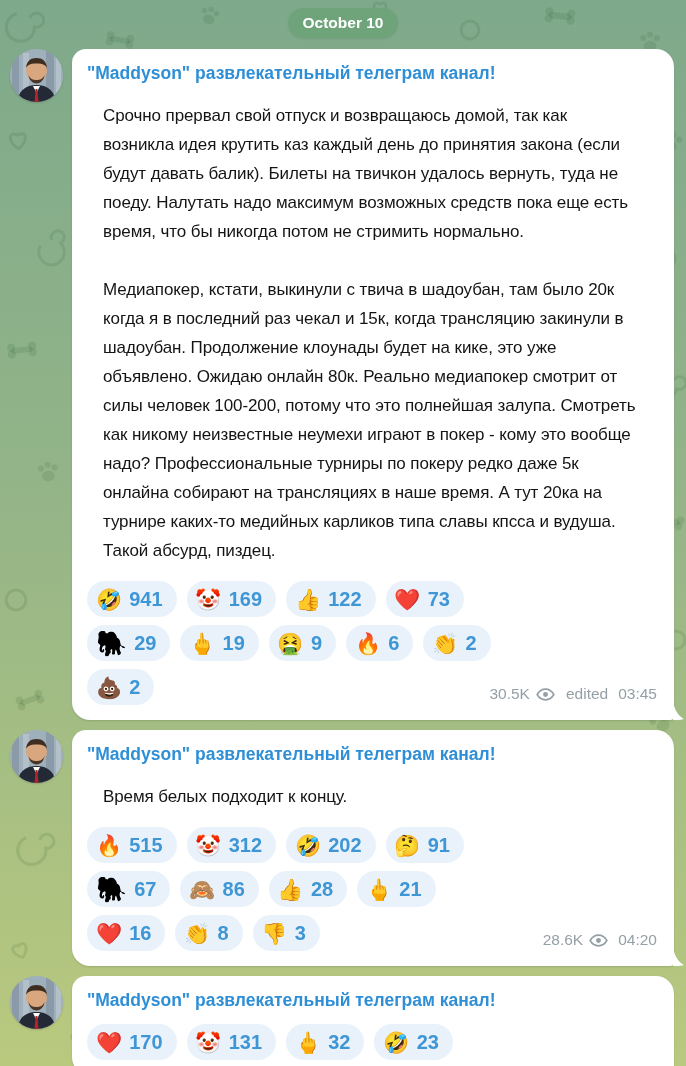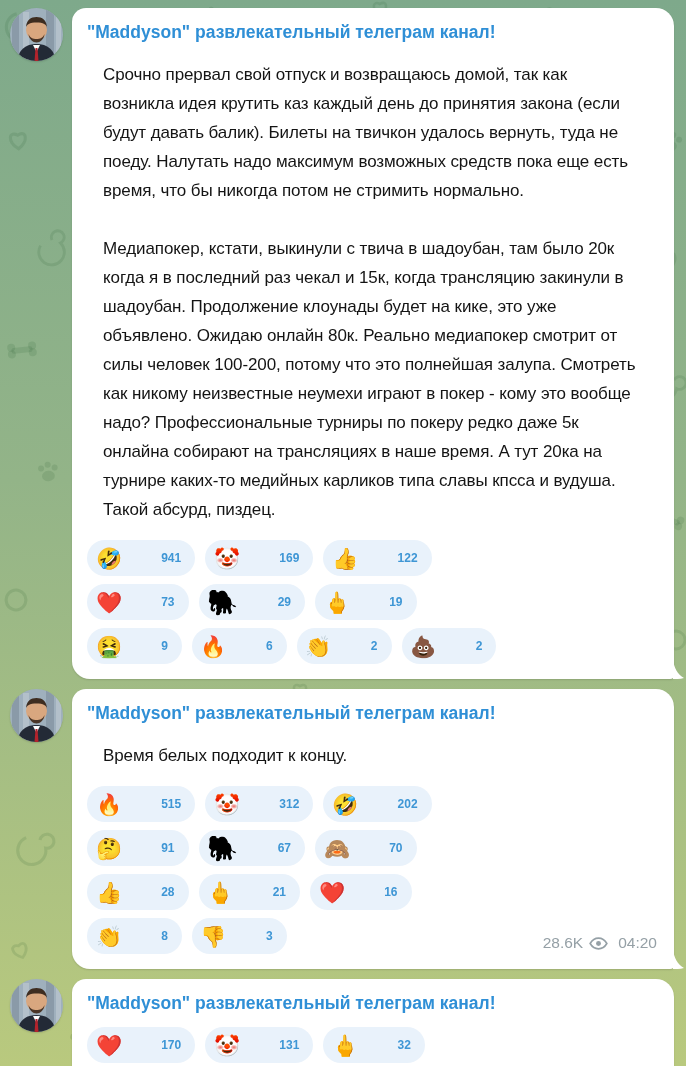--- a/index.html
+++ b/index.html
@@ -41,21 +41,21 @@
   .body p{margin:16px;}
   .body p + p{margin-top:29px;}
   .reactions{display:flex;flex-wrap:wrap;gap:8px 10px;margin-top:12px;padding-right:150px;}
   .pill{
     display:inline-flex;align-items:center;gap:7px;height:36px;border-radius:18px;
     background:var(--pill-bg);border:none;cursor:pointer;padding:0 14px 0 9px;
     font-family:inherit;
   }
   .pill .emoji{font-size:21px;line-height:1;}
   .pill .emoji.black{filter:grayscale(1) brightness(0);font-size:25px;}
-  .pill .count{color:var(--pill-text);font-weight:bold;font-size:12px;margin-left:32px;}
+  .pill .count{color:var(--pill-text);font-weight:bold;font-size:20px;}
   .footer{
     position:absolute;right:17px;bottom:17px;display:flex;align-items:center;gap:6px;
     color:var(--meta);font-size:15.5px;white-space:nowrap;
   }
   .footer .edited{margin-left:5px;}
   .footer .time{margin-left:4px;}
   .eye{display:inline-block;}
 </style>
 </head>
 <body>
@@ -186,20 +186,23 @@
     </g>
     <g transform="translate(640 950) scale(2) rotate(0)">
       <circle cx="0" cy="0" r="4.5" fill="none" stroke="rgba(30,85,40,0.13)" stroke-width="1.4"></circle>
     </g>
     <g transform="translate(20 950) scale(2) rotate(-20)">
       <path d="M0 4 C-5 0.5 -4 -4.5 0 -2.2 C4 -4.5 5 0.5 0 4 Z" fill="none" stroke="rgba(30,85,40,0.13)" stroke-width="1.4"></path>
     </g>
   </svg>
 
 <div class="chat">
+  <div class="date-wrap">
+    <button class="date-pill">October 10</button>
+  </div>
   <div id="messages">
   <div class="msg">
     <div class="avatar">
       <svg width="53" height="53" viewBox="0 0 53 53">
         <rect width="53" height="53" fill="#9fb0bd"></rect>
         <rect x="2" y="0" width="7" height="53" fill="#8a9aa8"></rect>
         <rect x="13" y="4" width="6" height="49" fill="#b3c0ca"></rect>
         <rect x="36" y="0" width="8" height="53" fill="#8a9aa8"></rect>
         <rect x="46" y="6" width="5" height="47" fill="#b3c0ca"></rect>
         <path d="M8 53 C8 40 18 36 26.5 36 C35 36 45 40 45 53 Z" fill="#232a36"></path>
@@ -251,20 +254,29 @@
             </button>
             <button class="pill">
               <span class="emoji">👏</span>
               <span class="count">2</span>
             </button>
             <button class="pill">
               <span class="emoji">💩</span>
               <span class="count">2</span>
             </button>
           </div>
+      <div class="footer">
+        <span class="views">30.5K</span>
+        <svg class="eye" width="19" height="13" viewBox="0 0 20 13">
+          <path d="M1.2 6.5 C3.5 2.6 6.8 0.9 10 0.9 C13.2 0.9 16.5 2.6 18.8 6.5 C16.5 10.4 13.2 12.1 10 12.1 C6.8 12.1 3.5 10.4 1.2 6.5 Z" fill="none" stroke="#95a0a6" stroke-width="1.7"></path>
+          <circle cx="10" cy="6.5" r="2.6" fill="#95a0a6"></circle>
+        </svg>
+        <span class="edited">edited</span>
+        <span class="time">03:45</span>
+      </div>
       <svg class="tail" width="11" height="20" viewBox="0 0 11 20">
         <path d="M0 0 C1 9 4.5 15.5 11 19 C7 20.3 2.5 20 0 20 Z" fill="#ffffff"></path>
       </svg>
     </div>
   </div>
 
   <div class="msg">
     <div class="avatar">
       <svg width="53" height="53" viewBox="0 0 53 53">
         <rect width="53" height="53" fill="#9fb0bd"></rect>
@@ -301,21 +313,21 @@
             <button class="pill">
               <span class="emoji">🤔</span>
               <span class="count">91</span>
             </button>
             <button class="pill">
               <span class="emoji black">🐘</span>
               <span class="count">67</span>
             </button>
             <button class="pill">
               <span class="emoji">🙈</span>
-              <span class="count">70</span>
+              <span class="count">86</span>
             </button>
             <button class="pill">
               <span class="emoji">👍</span>
               <span class="count">28</span>
             </button>
             <button class="pill">
               <span class="emoji">🖕</span>
               <span class="count">21</span>
             </button>
             <button class="pill">

